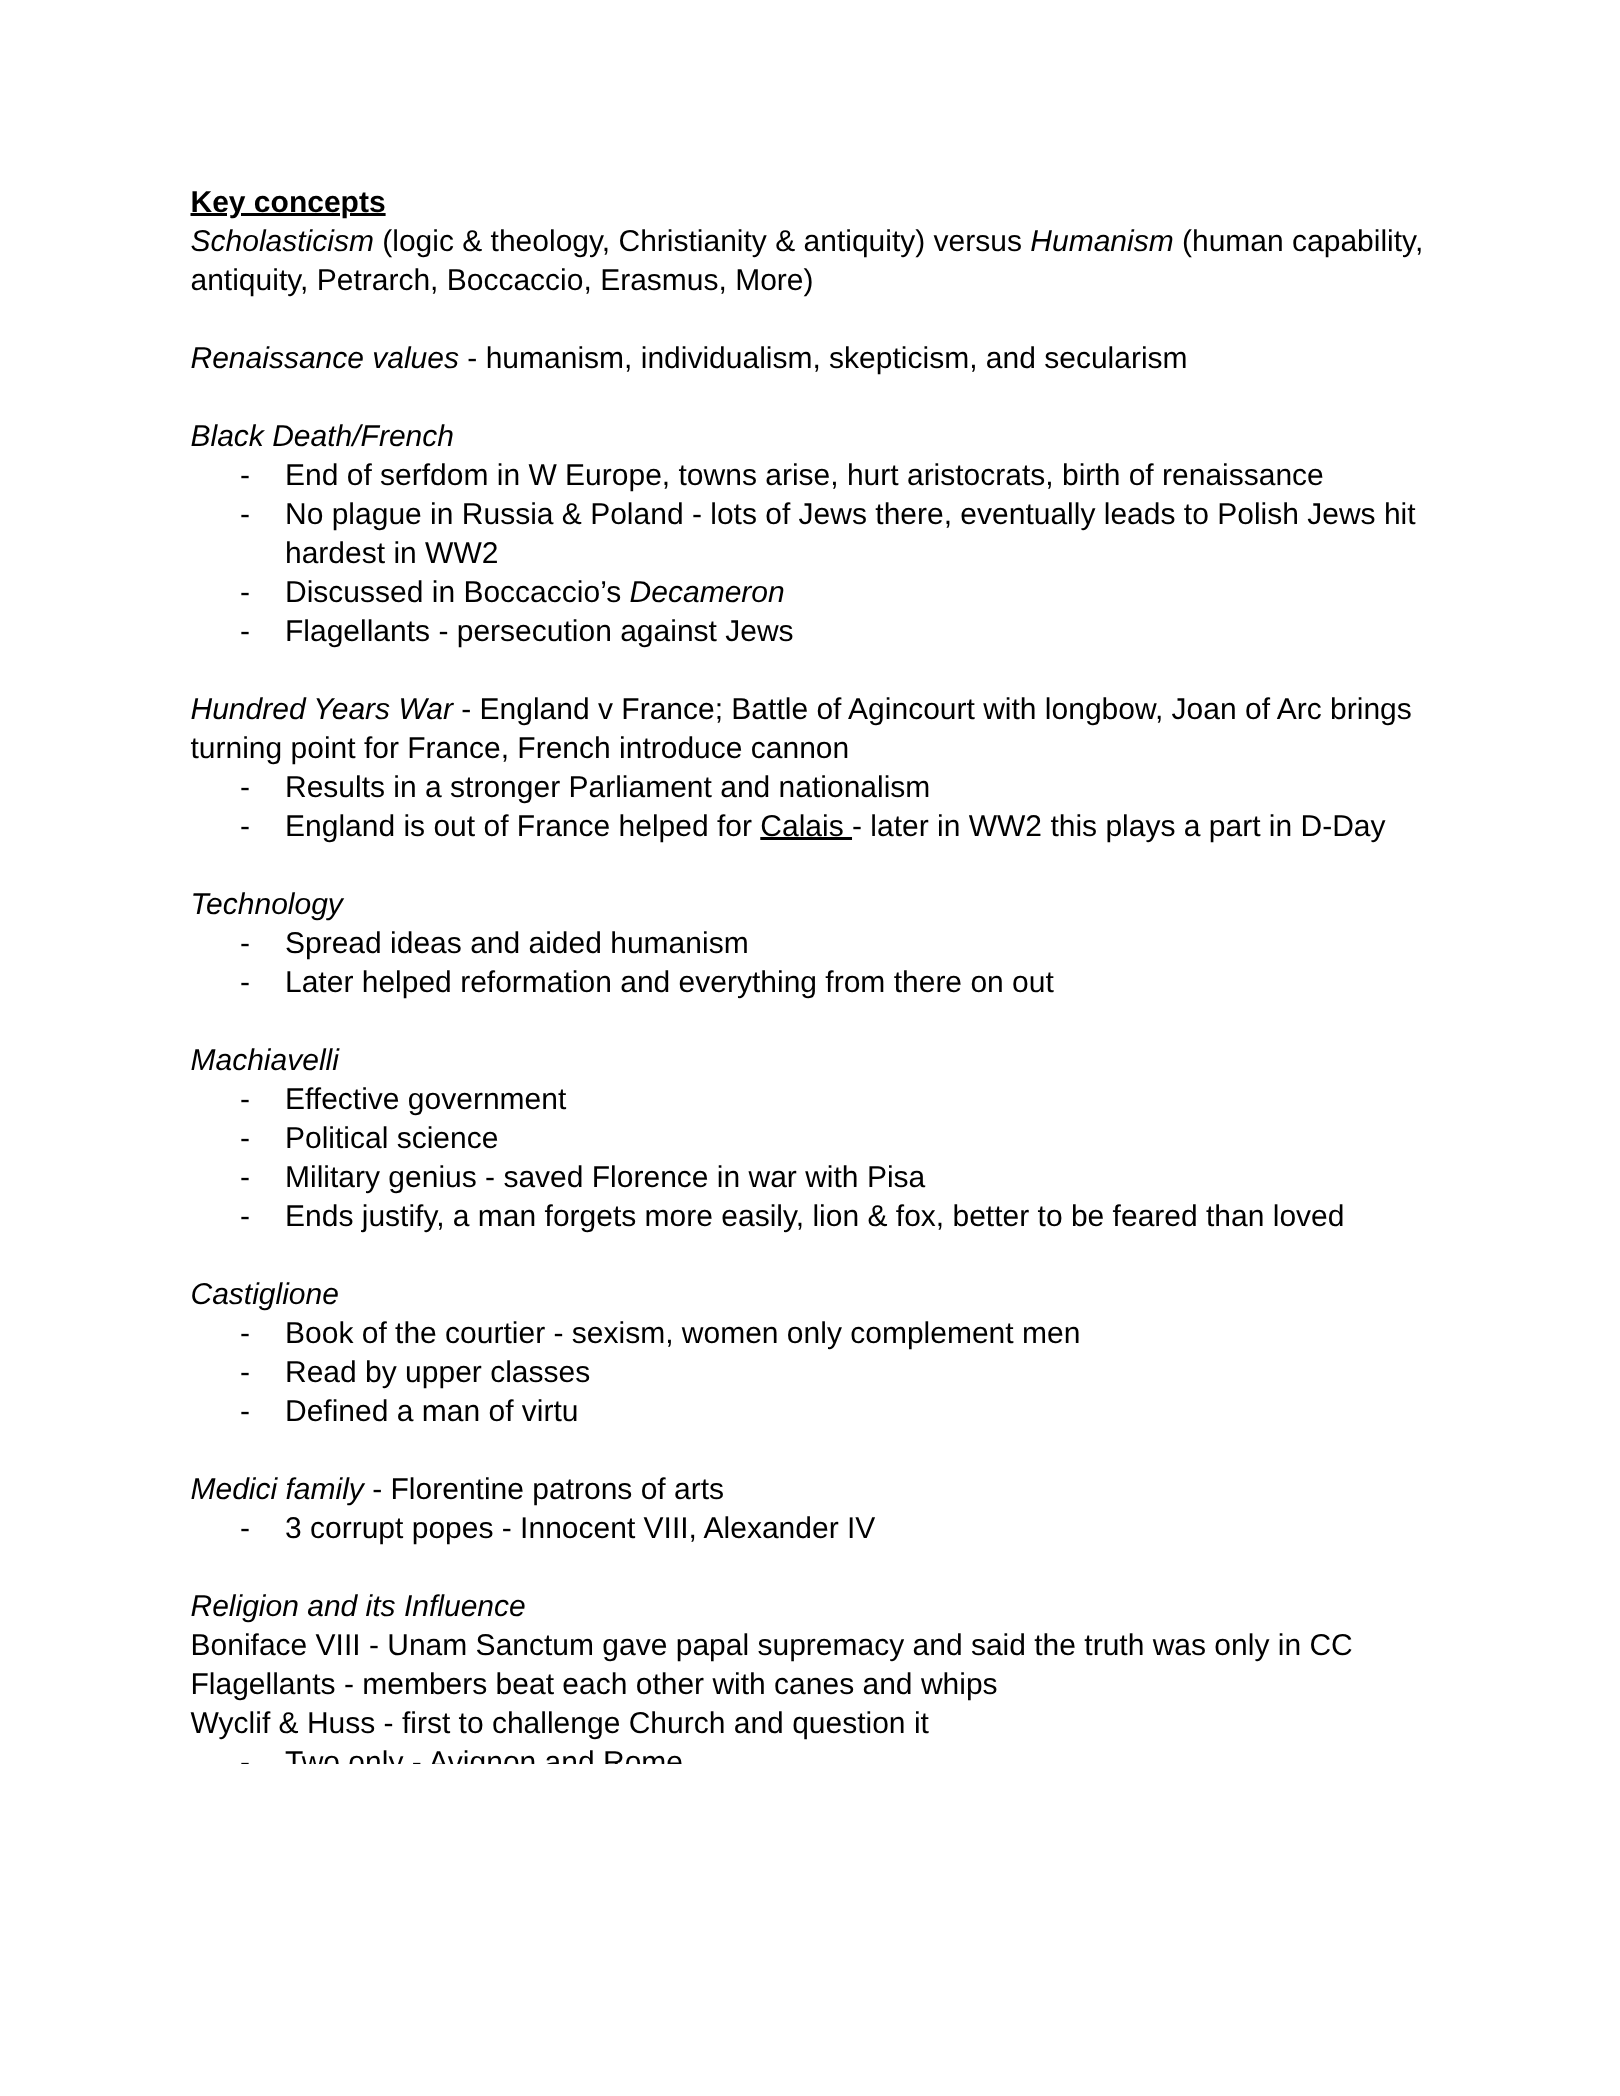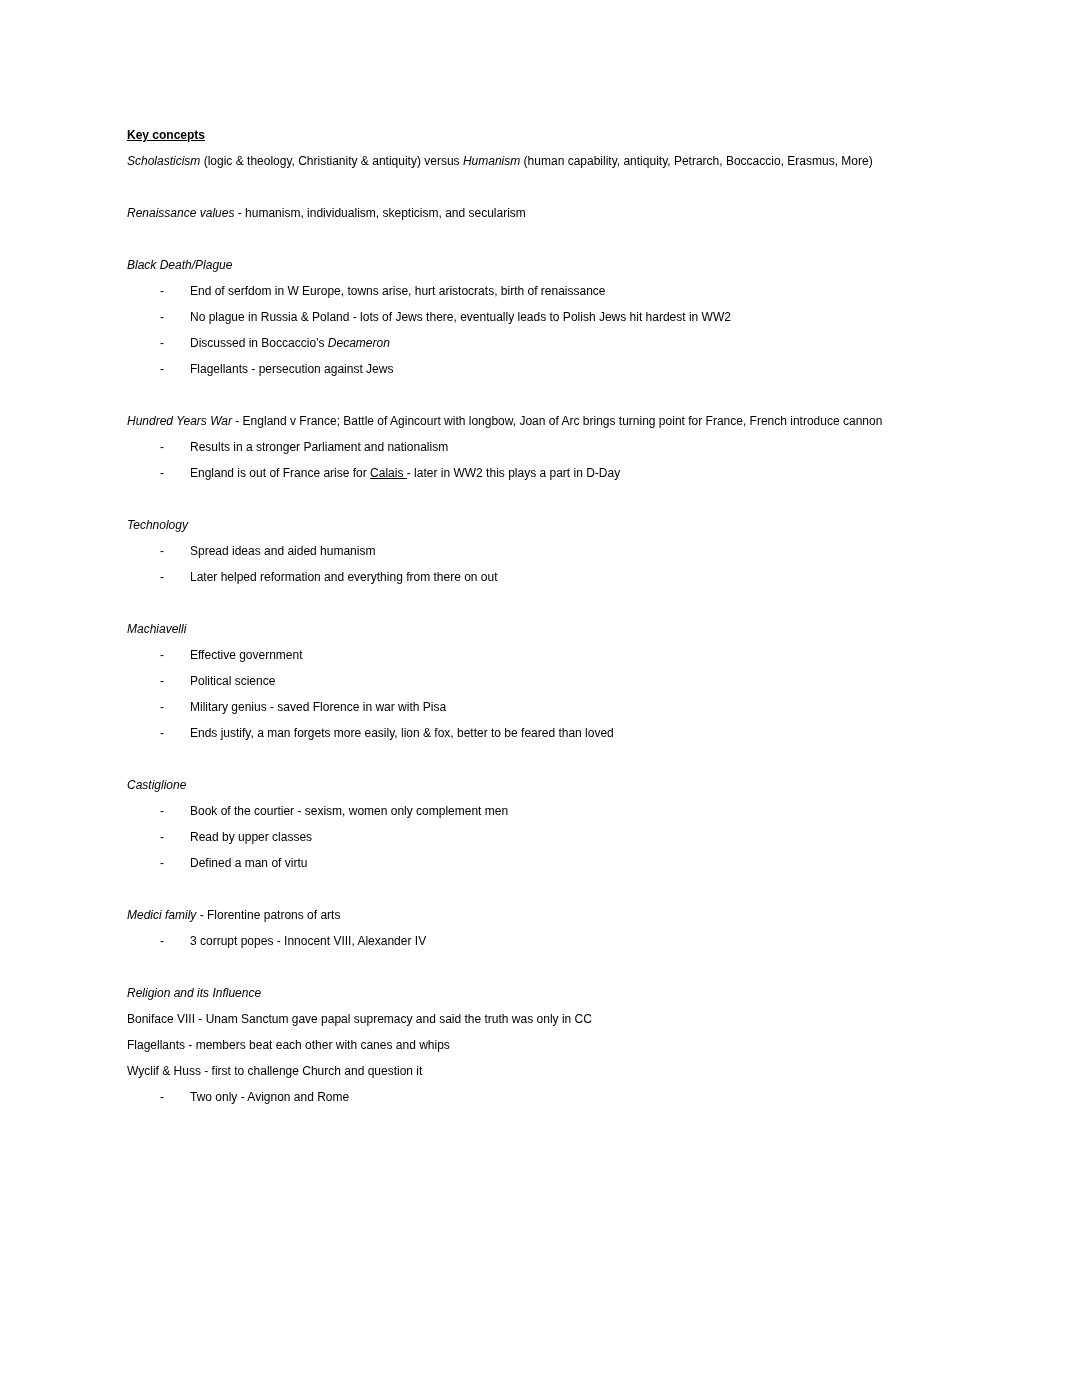--- a/index.html
+++ b/index.html
@@ -8,21 +8,21 @@
     background: #ffffff;
   }
   .page {
     position: relative;
     width: 1080px;
     height: 1176px;
     background: #ffffff;
     box-sizing: border-box;
     padding: 122px 127px 0 127px;
     font-family: "Liberation Sans", sans-serif;
-    font-size: 12px;
+    font-size: 20px;
     line-height: 26px;
     color: #000000;
     overflow: hidden;
   }
   .doc-section + .doc-section {
     margin-top: 26px;
   }
   .doc-para, .section-heading {
     white-space: pre-wrap;
   }
@@ -49,21 +49,21 @@
 <div class="page">
   <div>
       <div class="doc-section">
         <div class="section-heading"><span class="seg-bold seg-underline">Key concepts</span></div>
         <div class="doc-para"><span class="seg-italic">Scholasticism</span><span> (logic &amp; theology, Christianity &amp; antiquity) versus </span><span class="seg-italic">Humanism</span><span> (human capability, antiquity, Petrarch, Boccaccio, Erasmus, More)</span></div>
       </div>
       <div class="doc-section">
         <div class="doc-para"><span class="seg-italic">Renaissance values</span><span> - humanism, individualism, skepticism, and secularism</span></div>
       </div>
       <div class="doc-section">
-        <div class="section-heading"><span class="seg-italic">Black Death/Plague</span></div>
+        <div class="section-heading"><span class="seg-italic">Black Death/French</span></div>
         <div class="doc-bullet">
           <span class="bullet-marker">-</span>
           <span class="bullet-text"><span>End of serfdom in W Europe, towns arise, hurt aristocrats, birth of renaissance</span></span>
         </div>
         <div class="doc-bullet">
           <span class="bullet-marker">-</span>
           <span class="bullet-text"><span>No plague in Russia &amp; Poland - lots of Jews there, eventually leads to Polish Jews hit hardest in WW2</span></span>
         </div>
         <div class="doc-bullet">
           <span class="bullet-marker">-</span>
@@ -75,21 +75,21 @@
         </div>
       </div>
       <div class="doc-section">
         <div class="doc-para"><span class="seg-italic">Hundred Years War</span><span> - England v France; Battle of Agincourt with longbow, Joan of Arc brings turning point for France, French introduce cannon</span></div>
         <div class="doc-bullet">
           <span class="bullet-marker">-</span>
           <span class="bullet-text"><span>Results in a stronger Parliament and nationalism</span></span>
         </div>
         <div class="doc-bullet">
           <span class="bullet-marker">-</span>
-          <span class="bullet-text"><span>England is out of France arise for </span><span class="seg-underline">Calais </span><span>- later in WW2 this plays a part in D-Day</span></span>
+          <span class="bullet-text"><span>England is out of France helped for </span><span class="seg-underline">Calais </span><span>- later in WW2 this plays a part in D-Day</span></span>
         </div>
       </div>
       <div class="doc-section">
         <div class="section-heading"><span class="seg-italic">Technology</span></div>
         <div class="doc-bullet">
           <span class="bullet-marker">-</span>
           <span class="bullet-text"><span>Spread ideas and aided humanism</span></span>
         </div>
         <div class="doc-bullet">
           <span class="bullet-marker">-</span>

